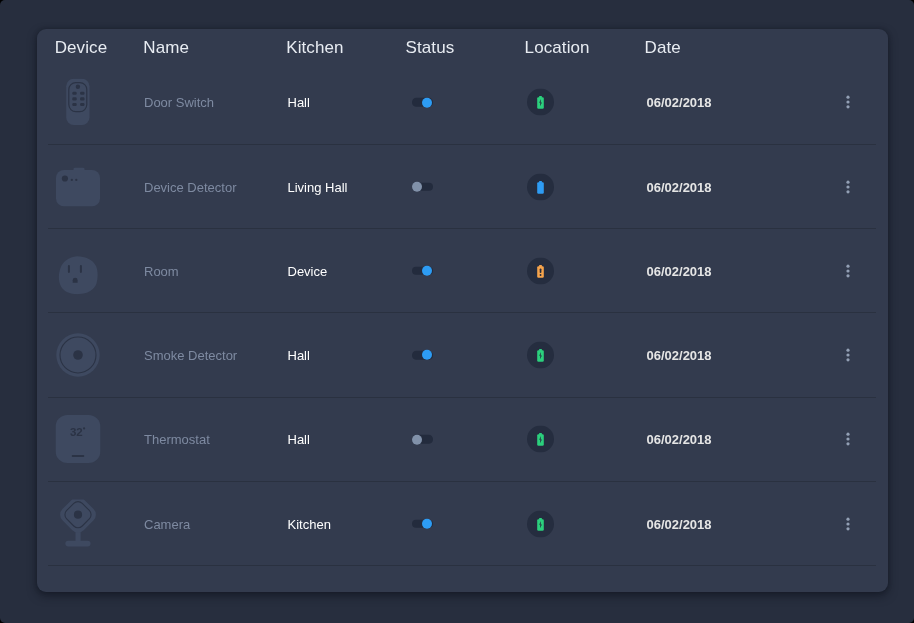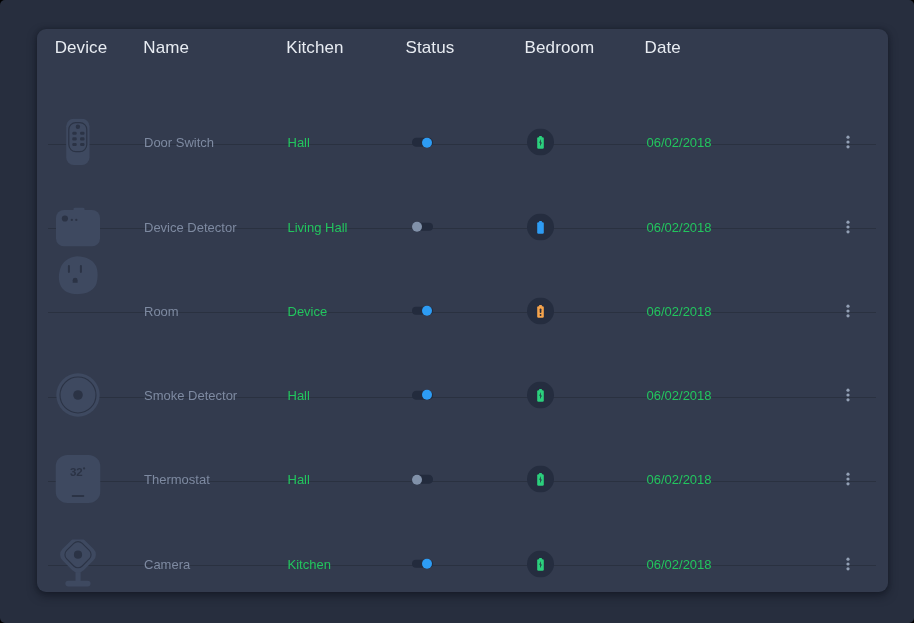--- a/index.html
+++ b/index.html
@@ -4,41 +4,41 @@
 * { margin:0; padding:0; box-sizing:border-box; }
 html,body { width:914px; height:623px; background:#000; overflow:hidden; }
 body { font-family:"Liberation Sans", sans-serif; }
 .page { position:absolute; inset:0; border-radius:5px; background:#272E3E; overflow:hidden; }
 .card { position:absolute; left:37px; top:29px; width:851px; height:563px;
         background:#333B4E; border-radius:9px;
         box-shadow:0 4px 10px rgba(13,17,27,0.55), 0 0 4px rgba(13,17,27,0.35); }
 .h { position:absolute; top:9.9px; font-size:17px; line-height:1; color:#E8ECF2; letter-spacing:0.1px; }
 .row { position:absolute; left:11px; width:828px; height:84.3px;
        border-bottom:1px solid #2A3140; }
-.cell { position:absolute; top:50%; transform:translateY(-50%);margin-top:40px; }
+.cell { position:absolute; top:50%; transform:translateY(-50%); }
 .cell.icon { left:30.3px; transform:translate(-50%,-50%); font-size:0;font-weight:bold; }
 .cell svg { display:block; }
 .txt { font-size:13px; line-height:13px; }
 .name { color:#7E8AA1; }
-.loc  { color:#22c55e; }
-.date { color:#22c55e; }
+.loc  { color:#ffffff; }
+.date { color:#e5e5e5;font-weight:bold; }
 .dots { left:800.2px; transform:translate(-50%,-50%); font-size:0; }
 .tog { position:relative; width:20.5px; height:8.6px; border-radius:4.3px; background:#232B3D; }
 .tog .knob { position:absolute; top:50%; width:10px; height:10px; border-radius:50%; transform:translateY(-50%); }
 .tog.on  .knob { right:1px; background:#2D9CF4; }
 .tog.off .knob { left:0; background:#8191A9; }
 </style></head>
 <body>
 <div class="page">
   <div class="card">
     <div class="h" style="left:17.700000000000003px">Device</div>
       <div class="h" style="left:106.30000000000001px">Name</div>
       <div class="h" style="left:249.2px">Kitchen</div>
       <div class="h" style="left:368.5px">Status</div>
-      <div class="h" style="left:487.6px">Bedroom</div>
+      <div class="h" style="left:487.6px">Location</div>
       <div class="h" style="left:607.6px">Date</div>
 
 <div class="row" style="top:31.6px">
   <div class="cell icon">
           <svg width="24" height="47" viewBox="0 0 24 47">
 <rect x="0.2" y="0.2" width="23.3" height="46.3" rx="7.5" fill="#3E4960"></rect>
 <rect x="2.8" y="4.1" width="18" height="29" rx="7" fill="none" stroke="#2B3345" stroke-width="1.2"></rect>
 <circle cx="11.9" cy="8.2" r="2.2" fill="#2B3345"></circle>
 <rect x="6.3" y="13.2" width="4.4" height="3.1" rx="1.2" fill="#2B3345"></rect>
 <rect x="14.1" y="13.2" width="4.4" height="3.1" rx="1.2" fill="#2B3345"></rect>

